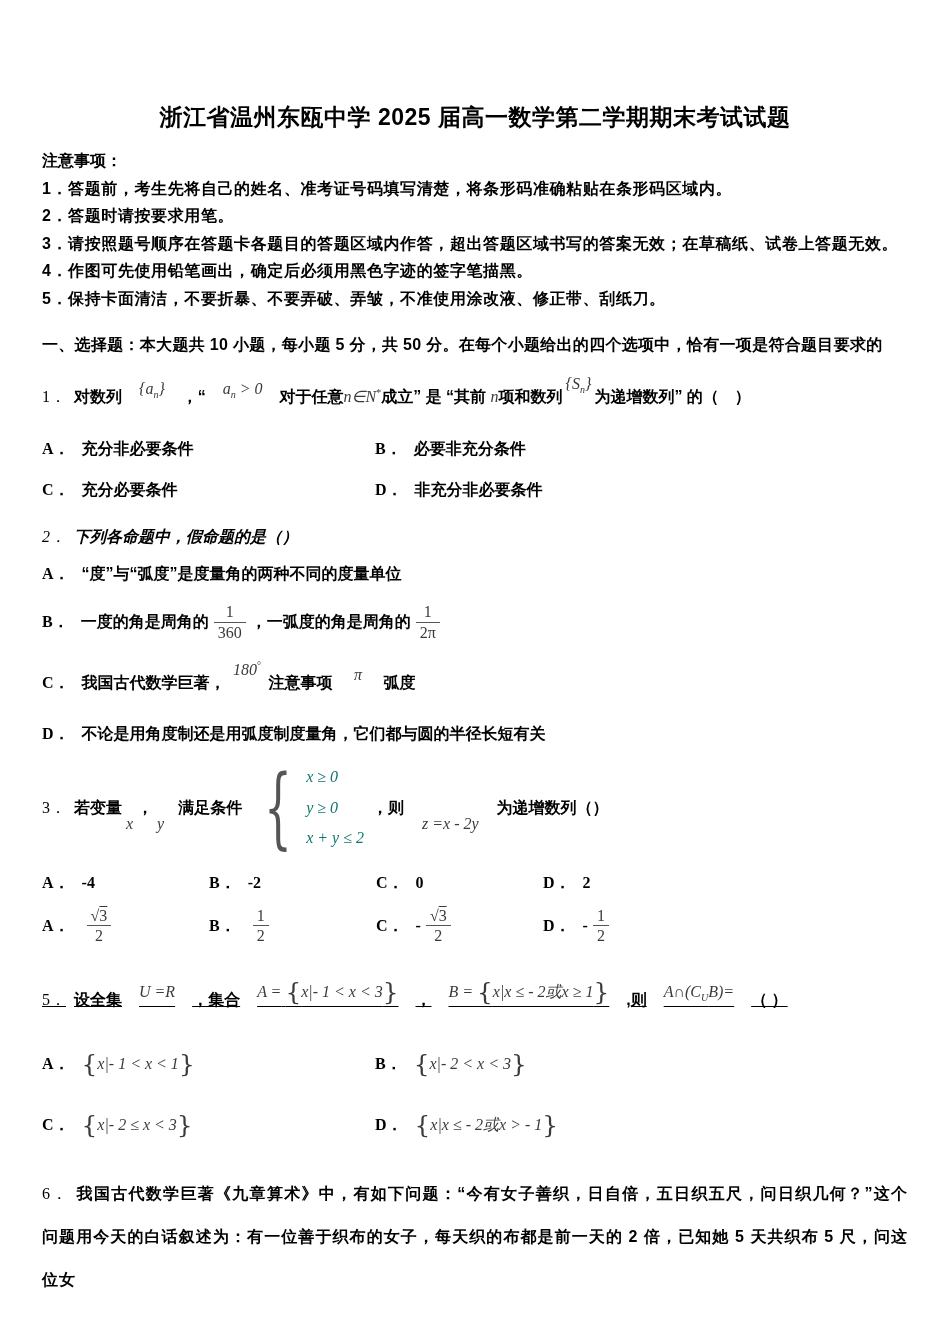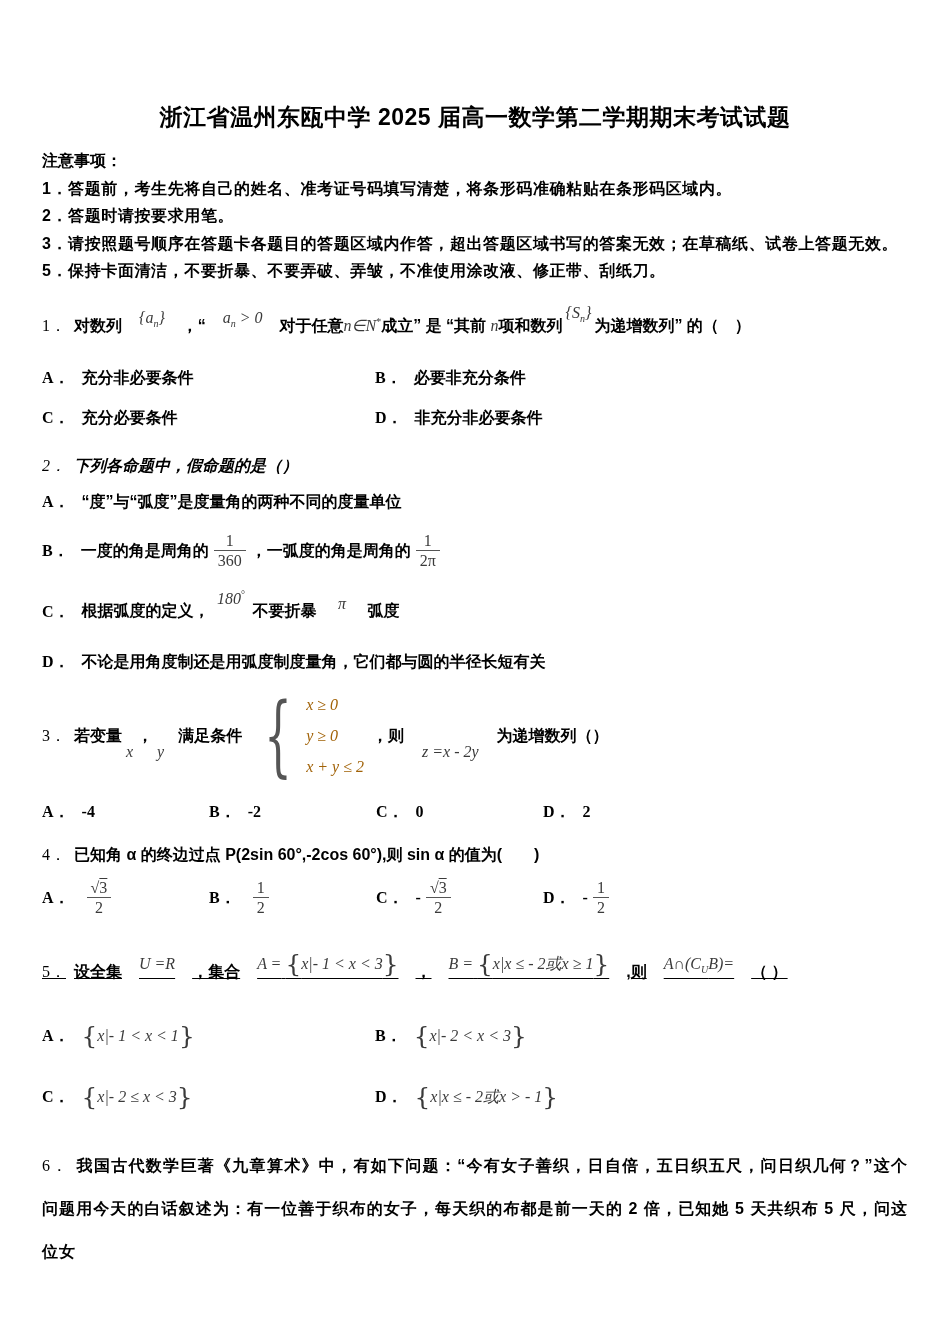--- a/index.html
+++ b/index.html
@@ -28,21 +28,21 @@
   .q2-b{margin-top:18px;display:flex;align-items:center;}
   .q2-c{margin-top:30px;}
   .q2-d{margin-top:29px;}
   .frac{display:inline-block;text-align:center;vertical-align:middle;font-family:"Liberation Serif",serif;font-weight:400;color:#3a3a3a;line-height:1.2;margin:0 5px;font-size:16px;}
   .frac .num{display:block;border-bottom:1px solid #555;padding:0 4px;}
   .frac .den{display:block;padding:0 4px;}
   .radicand{text-decoration:overline;}
   .q3-row{margin-top:18px;display:flex;align-items:center;height:90px;}
   .cases{display:inline-flex;align-items:center;margin:0 8px;}
   .cbr{font-family:"DejaVu Serif",serif;font-style:normal;font-weight:400;font-size:88px;line-height:0.95;transform:scaleX(0.5);transform-origin:center;color:#555;}
-  .conds{display:inline-flex;flex-direction:column;gap:9px;font-family:"Liberation Serif",serif;font-style:italic;font-weight:400;color:#a16207;}
+  .conds{display:inline-flex;flex-direction:column;gap:9px;font-family:"Liberation Serif",serif;font-style:italic;font-weight:400;color:#0f766e;}
   .q3-opts{margin-top:20px;}
   .q4-stem{margin-top:22px;}
   .q4-opts{margin-top:12px;}
   .sign{font-family:"Liberation Serif",serif;font-weight:700;}
   .q5-stem{margin-top:38px;text-decoration:underline;}
   .br{font-style:normal;font-weight:300;font-size:1.55em;vertical-align:-0.12em;color:#3a3a3a;font-family:"DejaVu Serif",serif;}
   .set{white-space:nowrap;}
   .q5-row1{margin-top:30px;}
   .q5-row2{margin-top:28px;}
   .q6{margin-top:30px;line-height:43px;letter-spacing:1px;text-align:justify;}
@@ -51,22 +51,24 @@
 <body>
 
 <div class="doc">
 
   <div class="title">浙江省温州东瓯中学 2025 届高一数学第二学期期末考试试题</div>
 
   <div class="notes-head">注意事项：</div>
   <div class="note">1．答题前，考生先将自己的姓名、准考证号码填写清楚，将条形码准确粘贴在条形码区域内。</div>
   <div class="note">2．答题时请按要求用笔。</div>
   <div class="note">3．请按照题号顺序在答题卡各题目的答题区域内作答，超出答题区域书写的答案无效；在草稿纸、试卷上答题无效。</div>
+  <div class="note">4．作图可先使用铅笔画出，确定后必须用黑色字迹的签字笔描黑。</div>
   <div class="note">5．保持卡面清洁，不要折暴、不要弄破、弄皱，不准使用涂改液、修正带、刮纸刀。</div>
 
+  <div class="section-head">一、选择题：本大题共 10 小题，每小题 5 分，共 50 分。在每个小题给出的四个选项中，恰有一项是符合题目要求的</div>
 
   <div class="q1-stem">
     <span class="qnum">1．</span><span>对数列</span><span class="m up"><span>{a</span><sub>n</sub><span>}</span></span><span>，“</span><span class="m up"><span>a</span><sub>n</sub><span> &gt; 0</span></span><span>对于任意</span><span class="m"><span>n∈N</span><sup>*</sup></span><span>成立” 是 “其前</span>
     <span class="m">n</span><span>项和数列</span><span class="m up2"><span>{S</span><sub>n</sub><span>}</span></span><span>为递增数列” 的（　）</span>
   </div>
   <div class="optrow q1-row1">
     <div class="cell2">
         <span class="lab">A．</span>
         <span>充分非必要条件</span>
       </div>
@@ -99,23 +101,23 @@
         <span class="num">1</span>
         <span class="den">360</span>
       </span>
     <span>，一弧度的角是周角的</span>
     <span class="frac">
         <span class="num">1</span>
         <span class="den">2π</span>
       </span>
   </div>
   <div class="q2-c">
-    <span class="lab">C．</span><span>根据弧度的定义，</span>
+    <span class="lab">C．</span><span>我国古代数学巨著，</span>
     <span class="m up2"><span>180</span><sup>°</sup></span>
-    <span>不要折暴</span>
+    <span>注意事项</span>
     <span class="m up">π</span>
     <span>弧度</span>
   </div>
   <div class="q2-d">
     <span class="lab">D．</span><span>不论是用角度制还是用弧度制度量角，它们都与圆的半径长短有关</span>
   </div>
 
   <div class="q3-row">
     <span class="qnum">3．</span>
       <span>若变量</span>
@@ -147,23 +149,20 @@
     <div class="cell4">
         <span class="lab">C．</span>
         <span class="lab">0</span>
       </div>
     <div class="cell4">
         <span class="lab">D．</span>
         <span class="lab">2</span>
       </div>
   </div>
 
-  <div class="q4-stem">
-    <span class="qnum">4．</span><span>已知角 α 的终边过点 P(2sin 60°,-2cos 60°),则 sin α 的值为(　　)</span>
-  </div>
   <div class="optrow q4-opts">
     <div class="cell4">
       <span class="lab">A．</span>
       <span class="frac">
           <span class="num"><span>√</span><span class="radicand">3</span></span>
           <span class="den">2</span>
         </span>
     </div>
     <div class="cell4">
       <span class="lab">B．</span>

